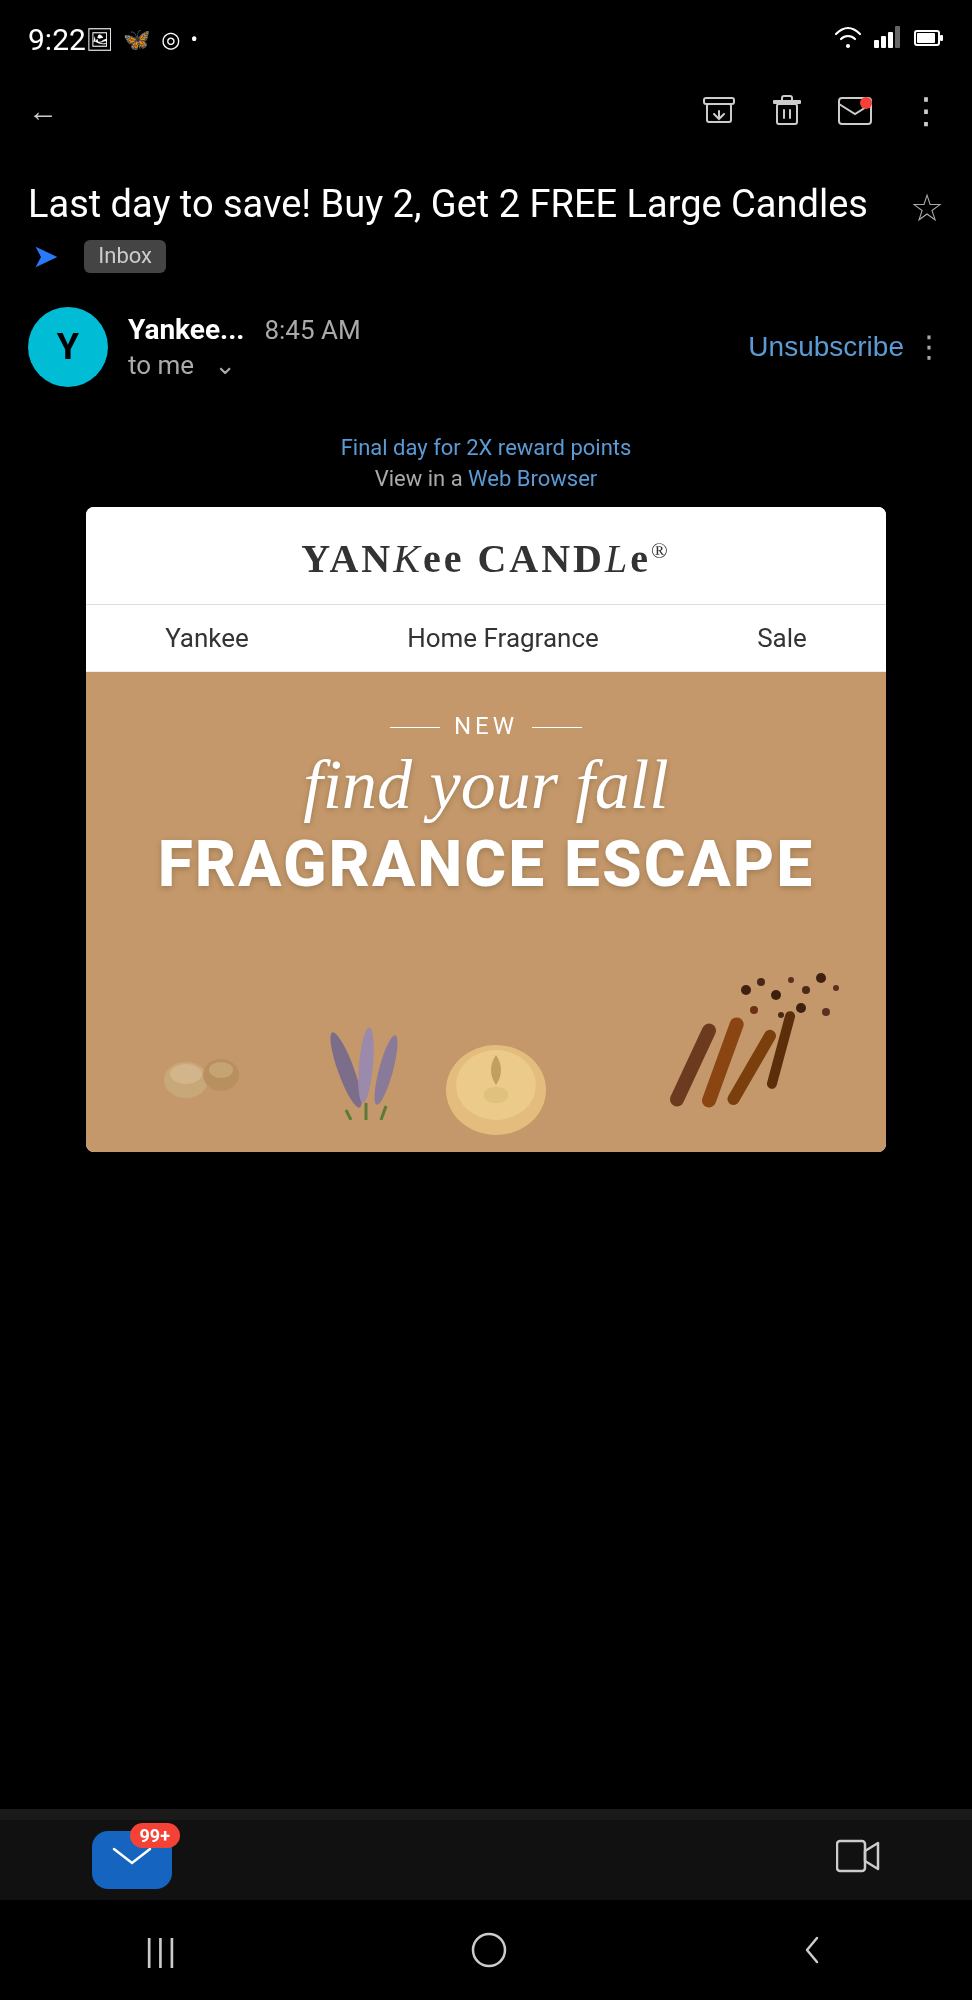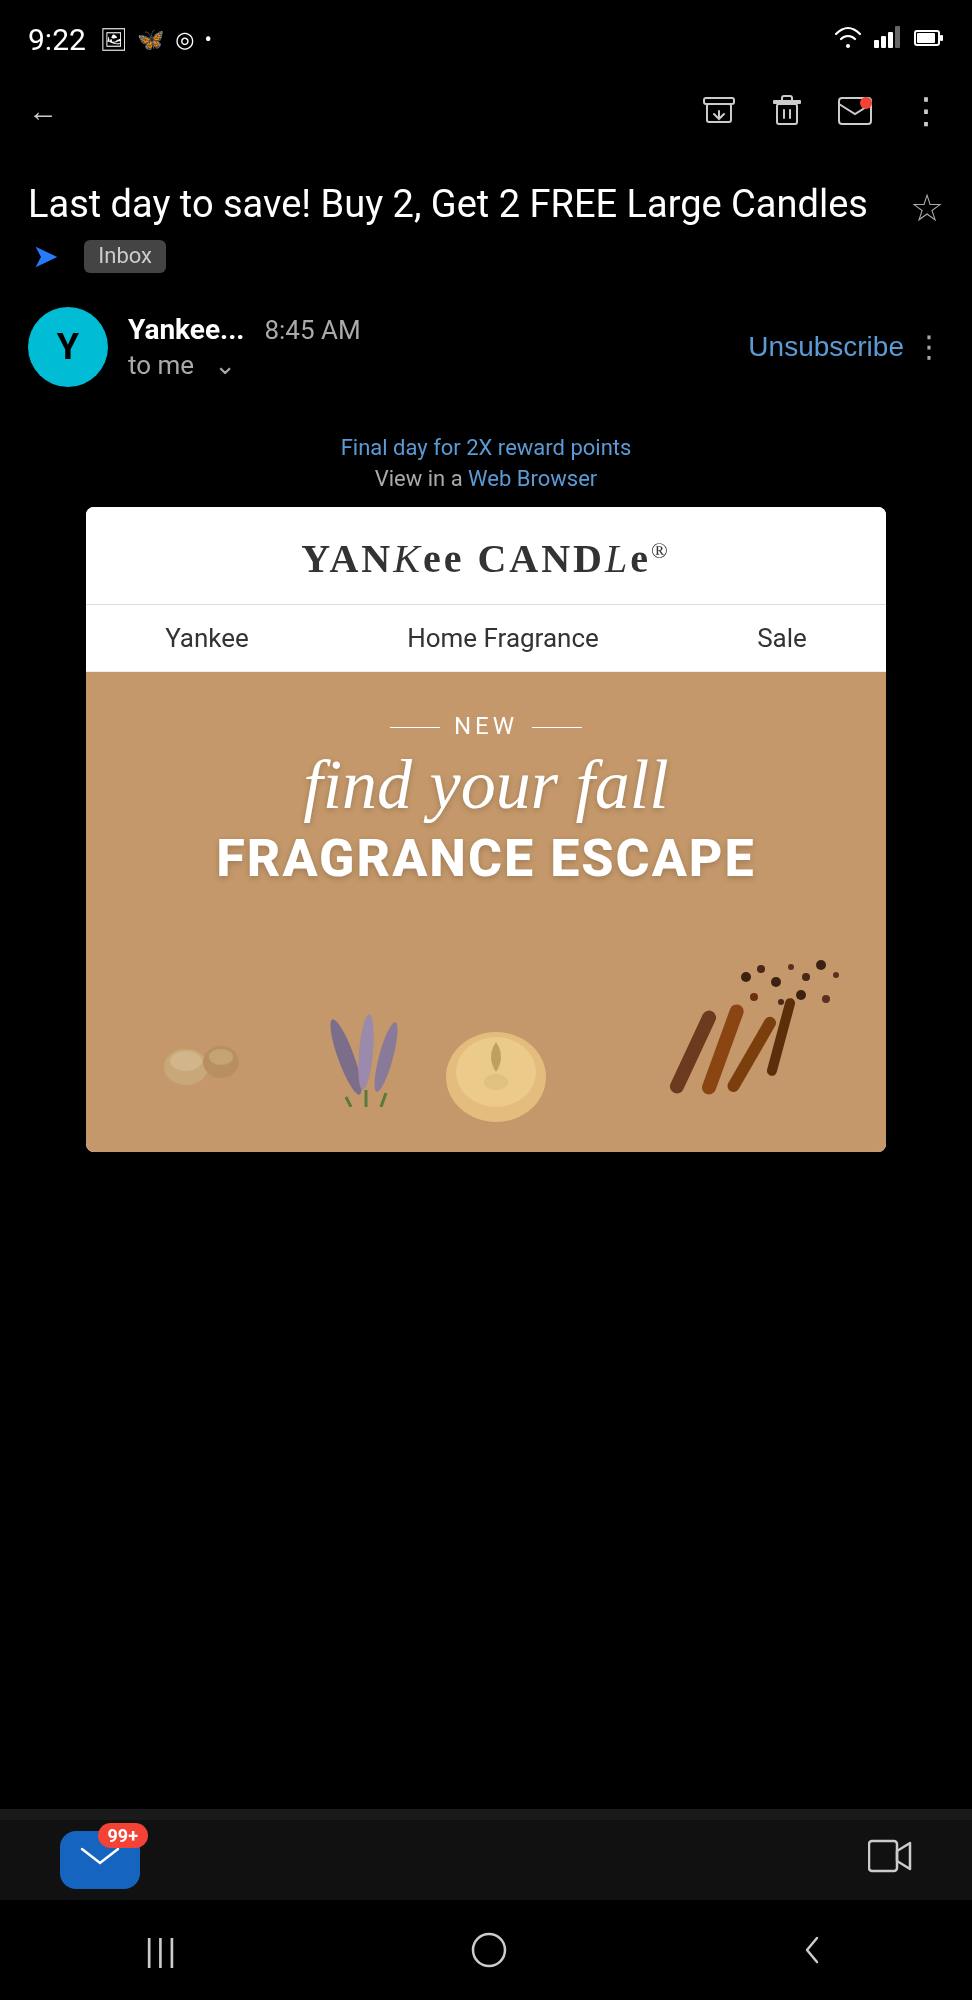--- a/index.html
+++ b/index.html
@@ -17,21 +17,20 @@
     .status-bar {
       display: flex;
       justify-content: space-between;
       align-items: center;
       padding: 18px 28px 10px 28px;
       height: 70px;
     }
     .status-left {
       display: flex;
       align-items: center;
-      gap: 14px;
     }
     .status-time {
       font-size: 30px;
       font-weight: 400;
       color: #fff;
     }
     .status-icons {
       display: flex;
       align-items: center;
       gap: 10px;
@@ -274,21 +273,21 @@
     .hero-script {
       font-family: 'Georgia', serif;
       font-style: italic;
       font-size: 70px;
       color: #fff;
       line-height: 1.0;
       margin-bottom: 10px;
       text-shadow: 0 2px 6px rgba(0,0,0,0.2);
     }
     .hero-headline {
-      font-size: 52px;
+      font-size: 64px;
       font-weight: 800;
       color: #fff;
       letter-spacing: 2px;
       line-height: 1.1;
       text-shadow: 0 2px 6px rgba(0,0,0,0.2);
     }
     .hero-spices {
       margin-top: 30px;
       position: relative;
       height: 220px;
@@ -383,21 +382,21 @@
     .app-tray {
       position: fixed;
       bottom: 100px;
       left: 0;
       right: 0;
       height: 80px;
       background: #111;
       display: flex;
       align-items: center;
       justify-content: space-between;
-      padding: 0 60px;
+      padding: 0 92px;
       z-index: 150;
     }
     .tray-mail {
       position: relative;
     }
     .tray-mail-icon {
       background: #1565c0;
       border-radius: 16px;
       padding: 14px 20px;
       display: flex;

